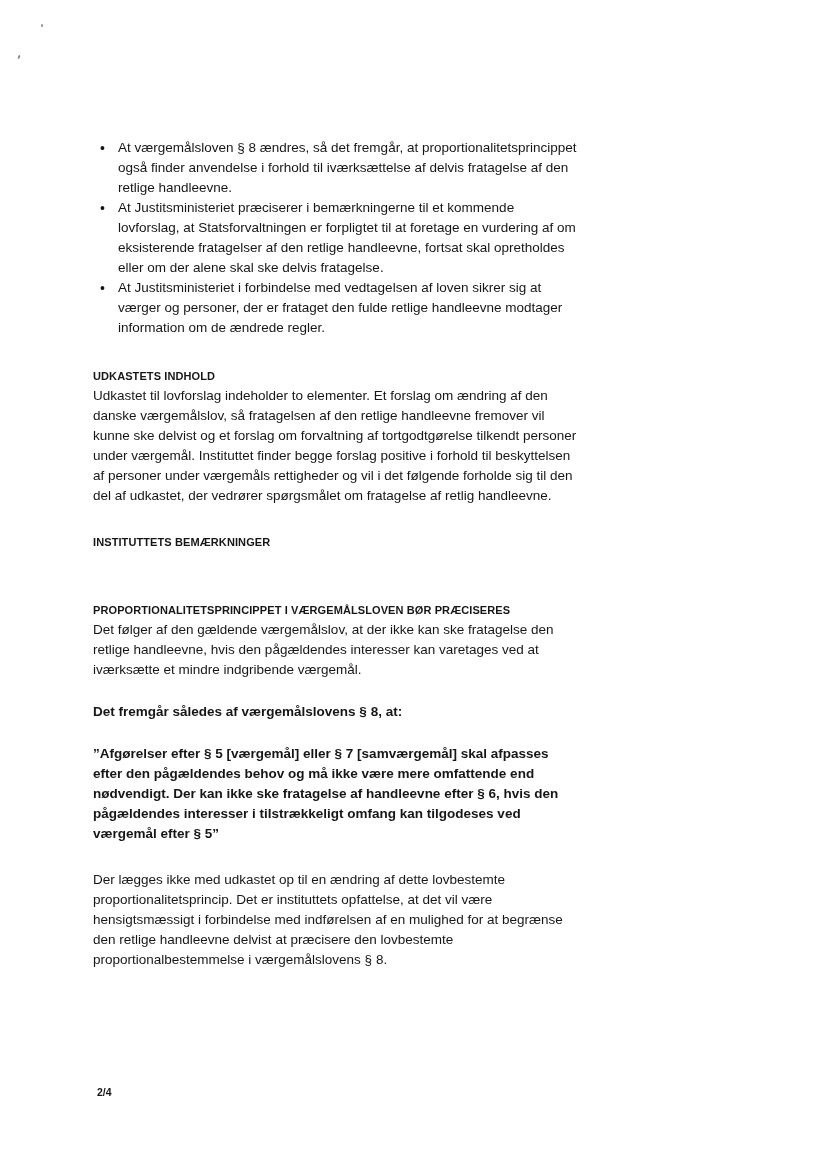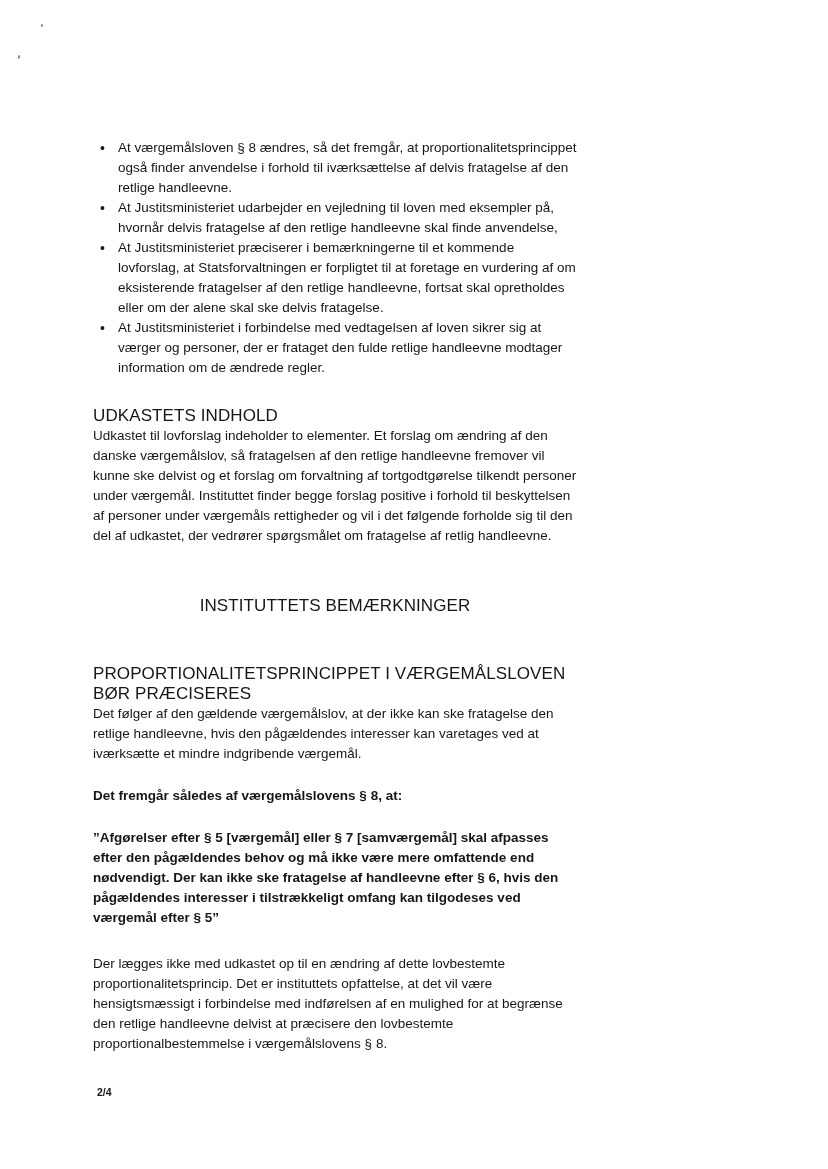--- a/index.html
+++ b/index.html
@@ -40,28 +40,28 @@
     margin: 0;
   }
   ul.bullets li::before {
     content: "\2022";
     position: absolute;
     left: -18px;
     top: 0;
     font-size: 14px;
   }
   .heading {
-    font-weight: 400;
+    font-weight: 700;
     margin: 0;
-    font-size: 17px;
+    font-size: 11px;
     line-height: 20px;
     letter-spacing: 0.1px;
   }
   .heading.h-udkast { margin-top: 28px; }
-  .heading.h-bemaerk { margin-top: 50px; text-align: center; }
+  .heading.h-bemaerk { margin-top: 26px; }
   .heading.h-prop { margin-top: 48px; }
   p {
     margin: 0;
   }
   p.after-heading { margin-top: 0; }
   p.gap { margin-top: 22px; font-weight: bold; }
   p.gap-lg { margin-top: 26px; }
   .footer {
     position: absolute;
     left: 97px;
@@ -74,21 +74,20 @@
 </head>
 <body>
 
 <div class="scan-mark m1"></div>
 <div class="scan-mark m2"></div>
 
 <div class="content">
 
   <ul class="bullets">
     <li>At værgemålsloven § 8 ændres, så det fremgår, at proportionalitetsprincippet også finder anvendelse i forhold til iværksættelse af delvis fratagelse af den retlige handleevne.</li>
-    <li>At Justitsministeriet udarbejder en vejledning til loven med eksempler på, hvornår delvis fratagelse af den retlige handleevne skal finde anvendelse,</li>
     <li>At Justitsministeriet præciserer i bemærkningerne til et kommende lovforslag, at Statsforvaltningen er forpligtet til at foretage en vurdering af om eksisterende fratagelser af den retlige handleevne, fortsat skal opretholdes eller om der alene skal ske delvis fratagelse.</li>
     <li>At Justitsministeriet i forbindelse med vedtagelsen af loven sikrer sig at værger og personer, der er frataget den fulde retlige handleevne modtager information om de ændrede regler.</li>
   </ul>
 
   <h2 class="heading h-udkast">UDKASTETS INDHOLD</h2>
   <p class="after-heading">Udkastet til lovforslag indeholder to elementer. Et forslag om ændring af den danske værgemålslov, så fratagelsen af den retlige handleevne fremover vil kunne ske delvist og et forslag om forvaltning af tortgodtgørelse tilkendt personer under værgemål. Instituttet finder begge forslag positive i forhold til beskyttelsen af personer under værgemåls rettigheder og vil i det følgende forholde sig til den del af udkastet, der vedrører spørgsmålet om fratagelse af retlig handleevne.</p>
 
   <h2 class="heading h-bemaerk">INSTITUTTETS BEMÆRKNINGER</h2>
 
   <h2 class="heading h-prop">PROPORTIONALITETSPRINCIPPET I VÆRGEMÅLSLOVEN BØR PRÆCISERES</h2>

